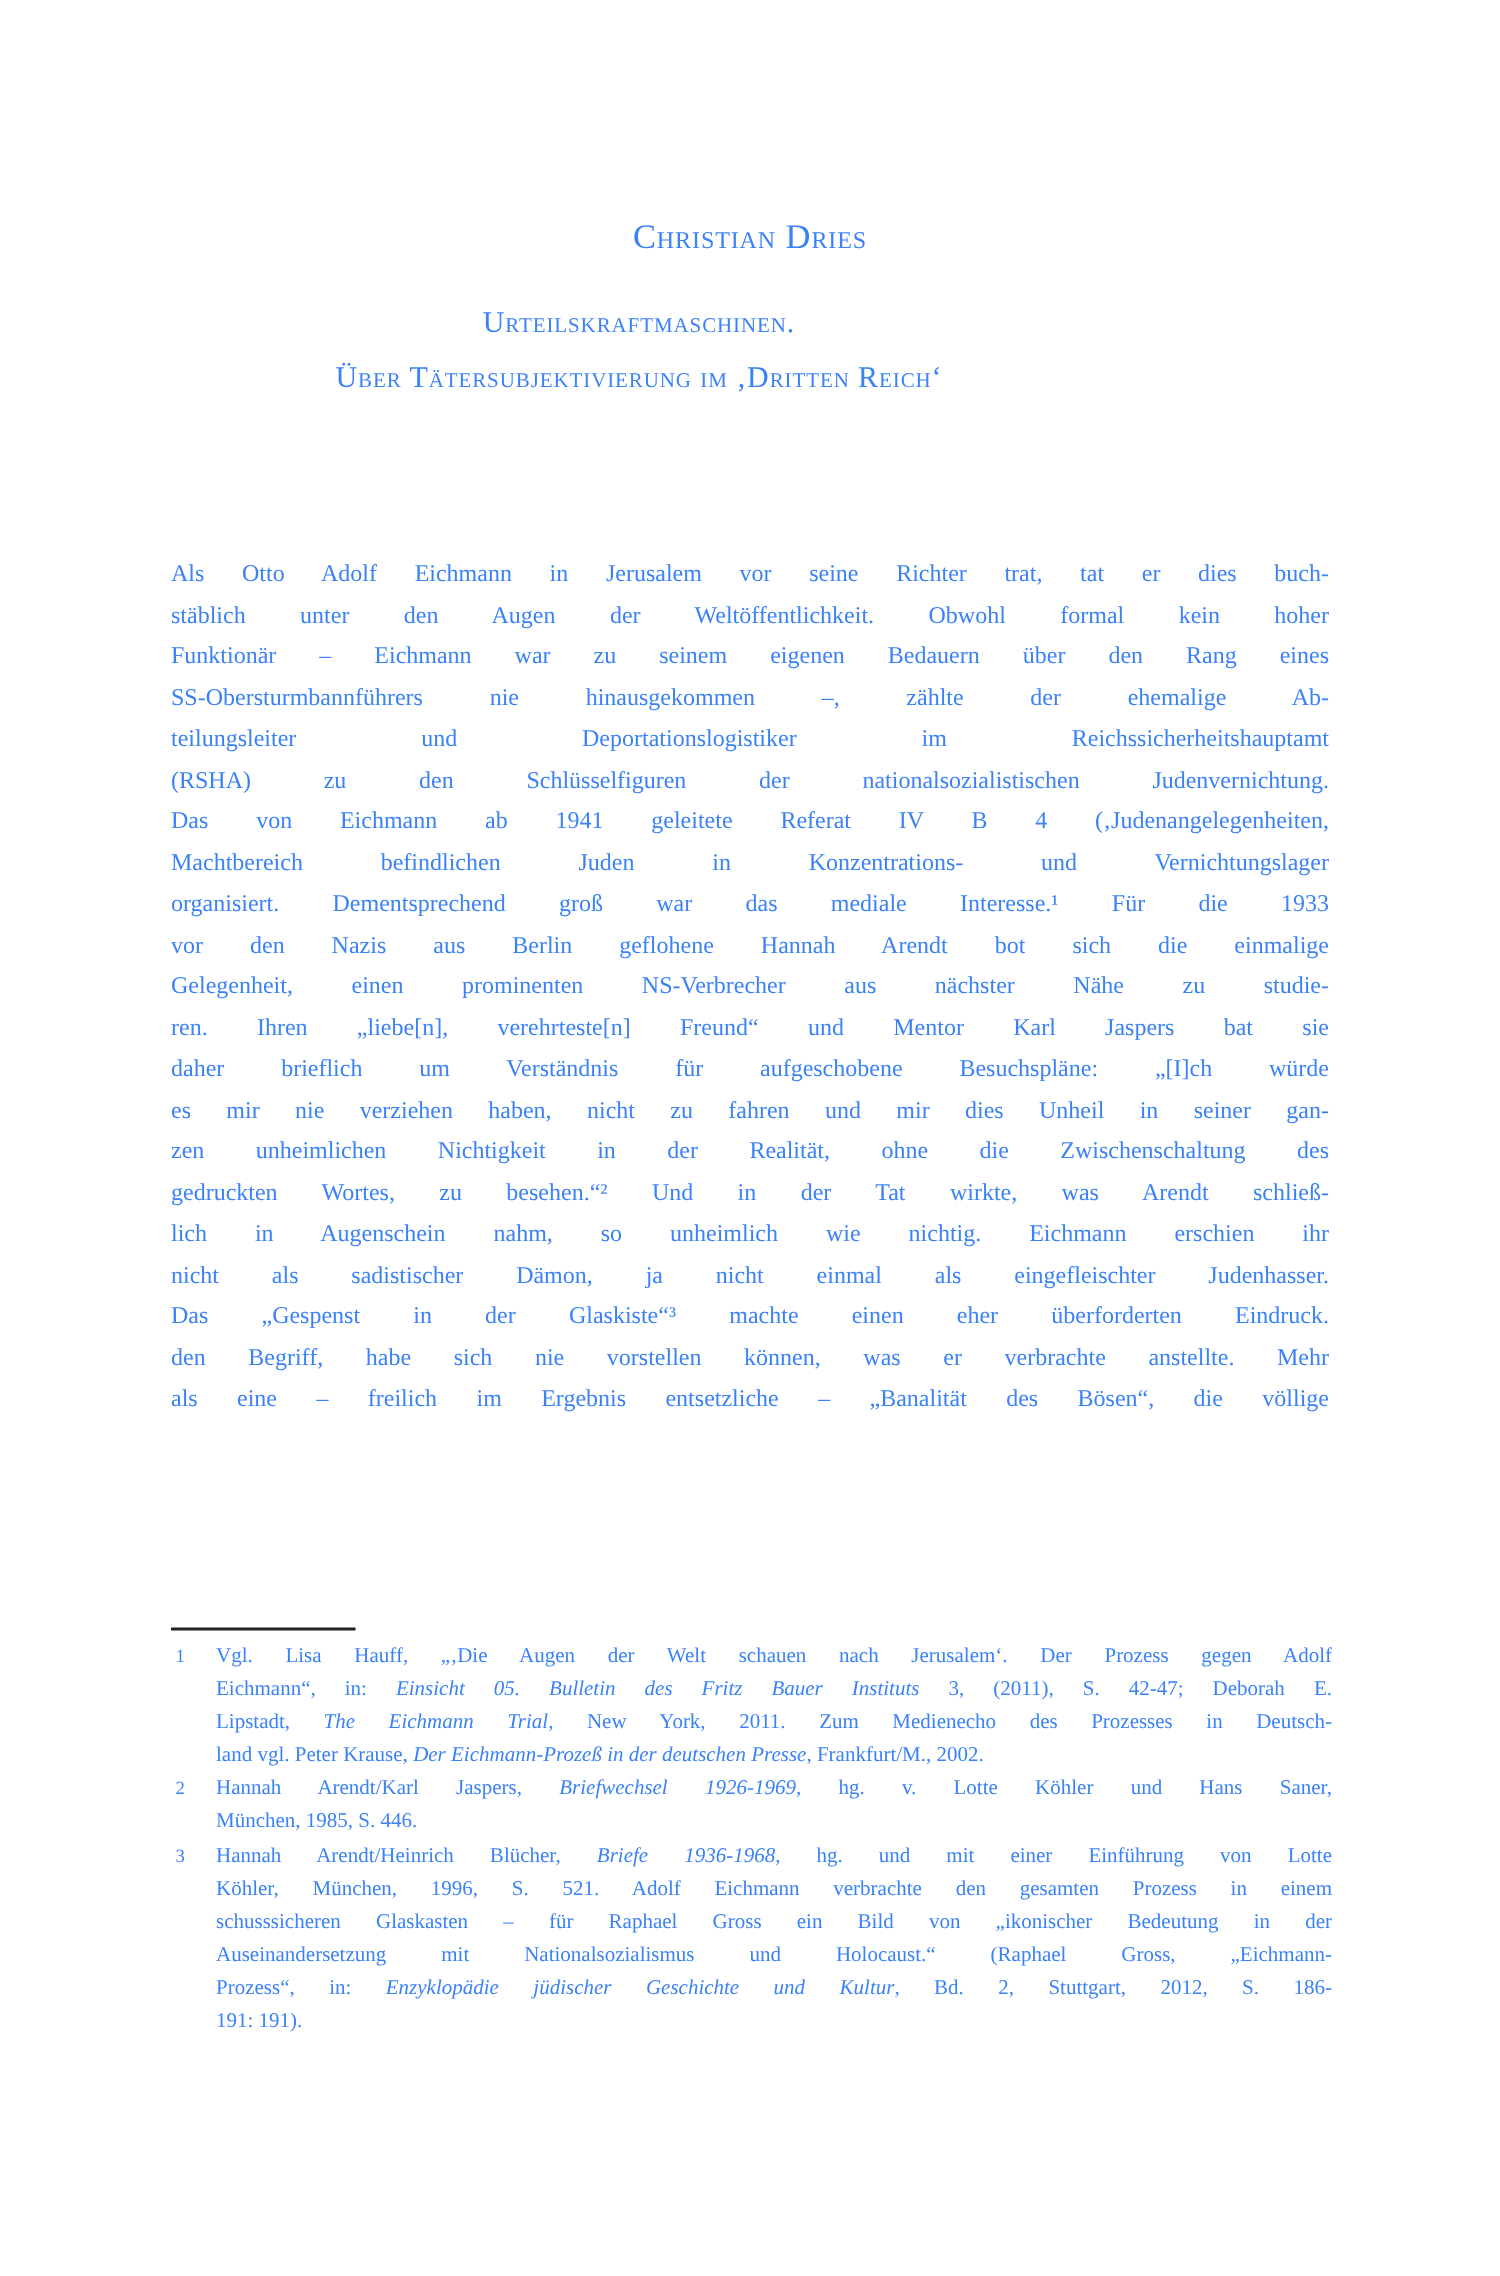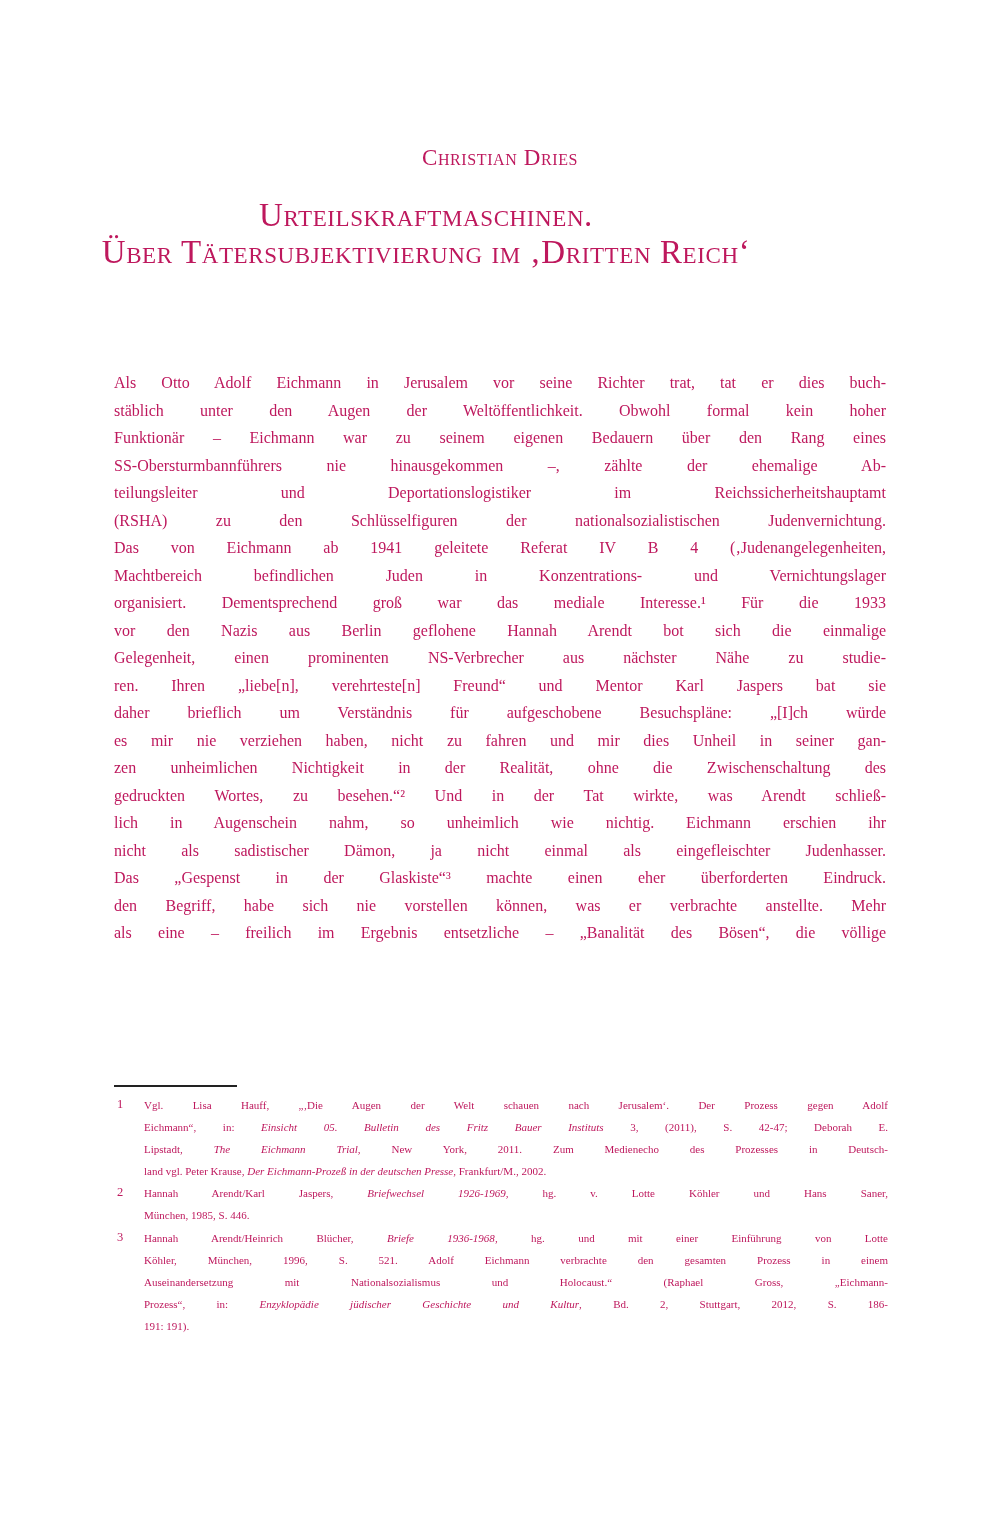--- a/index.html
+++ b/index.html
@@ -1,40 +1,40 @@
 <!DOCTYPE html>
 <html><head>
 <meta charset="utf-8">
 <style>
   html, body { margin: 0; padding: 0; background: #ffffff; }
   .page {
     position: relative;
     width: 1000px;
     height: 1517px;
     background: #ffffff;
-    color: #be185d;
+    color: #3b82f6;
     font-family: "Liberation Serif", serif;
     overflow: hidden;
   }
   .author-line {
     position: absolute;
     top: 145px; left: 0;
     width: 1000px;
     text-align: center;
     font-variant: small-caps;
     font-size: 23px;
     letter-spacing: 0.6px;
   }
   .title-block {
     position: absolute;
     top: 197px; left: 0;
     width: 852px;
     text-align: center;
     font-variant: small-caps;
-    font-size: 33px;
+    font-size: 20px;
     line-height: 37px;
     letter-spacing: 0.6px;
   }
   .body-text {
     position: absolute;
     top: 369px; left: 114px;
     width: 772px;
   }
   .body-line {
     font-size: 16px;
@@ -58,21 +58,21 @@
     position: relative;
     padding-left: 30px;
     box-sizing: border-box;
   }
   .fn-num {
     position: absolute;
     left: 3px; top: 3px;
     font-size: 12.5px;
   }
   .fn-line {
-    font-size: 11px;
+    font-size: 14px;
     line-height: 22.1px;
     text-align: justify;
     text-align-last: justify;
   }
   .fn-line.fn-last { text-align-last: left; }
   .fn-line em { }
 </style>
 </head>
 <body>
 
@@ -116,18 +116,19 @@
       </div>
       <div class="footnote">
         <span class="fn-num">2</span>
         <div class="fn-line"><span>Hannah Arendt/Karl Jaspers, </span><em>Briefwechsel 1926-1969</em><span>, hg. v. Lotte Köhler und Hans Saner,</span></div>
         <div class="fn-line fn-last"><span>München, 1985, S. 446.</span></div>
       </div>
       <div class="footnote">
         <span class="fn-num">3</span>
         <div class="fn-line"><span>Hannah Arendt/Heinrich Blücher, </span><em>Briefe 1936-1968</em><span>, hg. und mit einer Einführung von Lotte</span></div>
         <div class="fn-line"><span>Köhler, München, 1996, S. 521. Adolf Eichmann verbrachte den gesamten Prozess in einem</span></div>
+        <div class="fn-line"><span>schusssicheren Glaskasten – für Raphael Gross ein Bild von „ikonischer Bedeutung in der</span></div>
         <div class="fn-line"><span>Auseinandersetzung mit Nationalsozialismus und Holocaust.“ (Raphael Gross, „Eichmann-</span></div>
         <div class="fn-line"><span>Prozess“, in: </span><em>Enzyklopädie jüdischer Geschichte und Kultur</em><span>, Bd. 2, Stuttgart, 2012, S. 186-</span></div>
         <div class="fn-line fn-last"><span>191: 191).</span></div>
       </div>
     </div>
 </div>
 
 </body></html>

